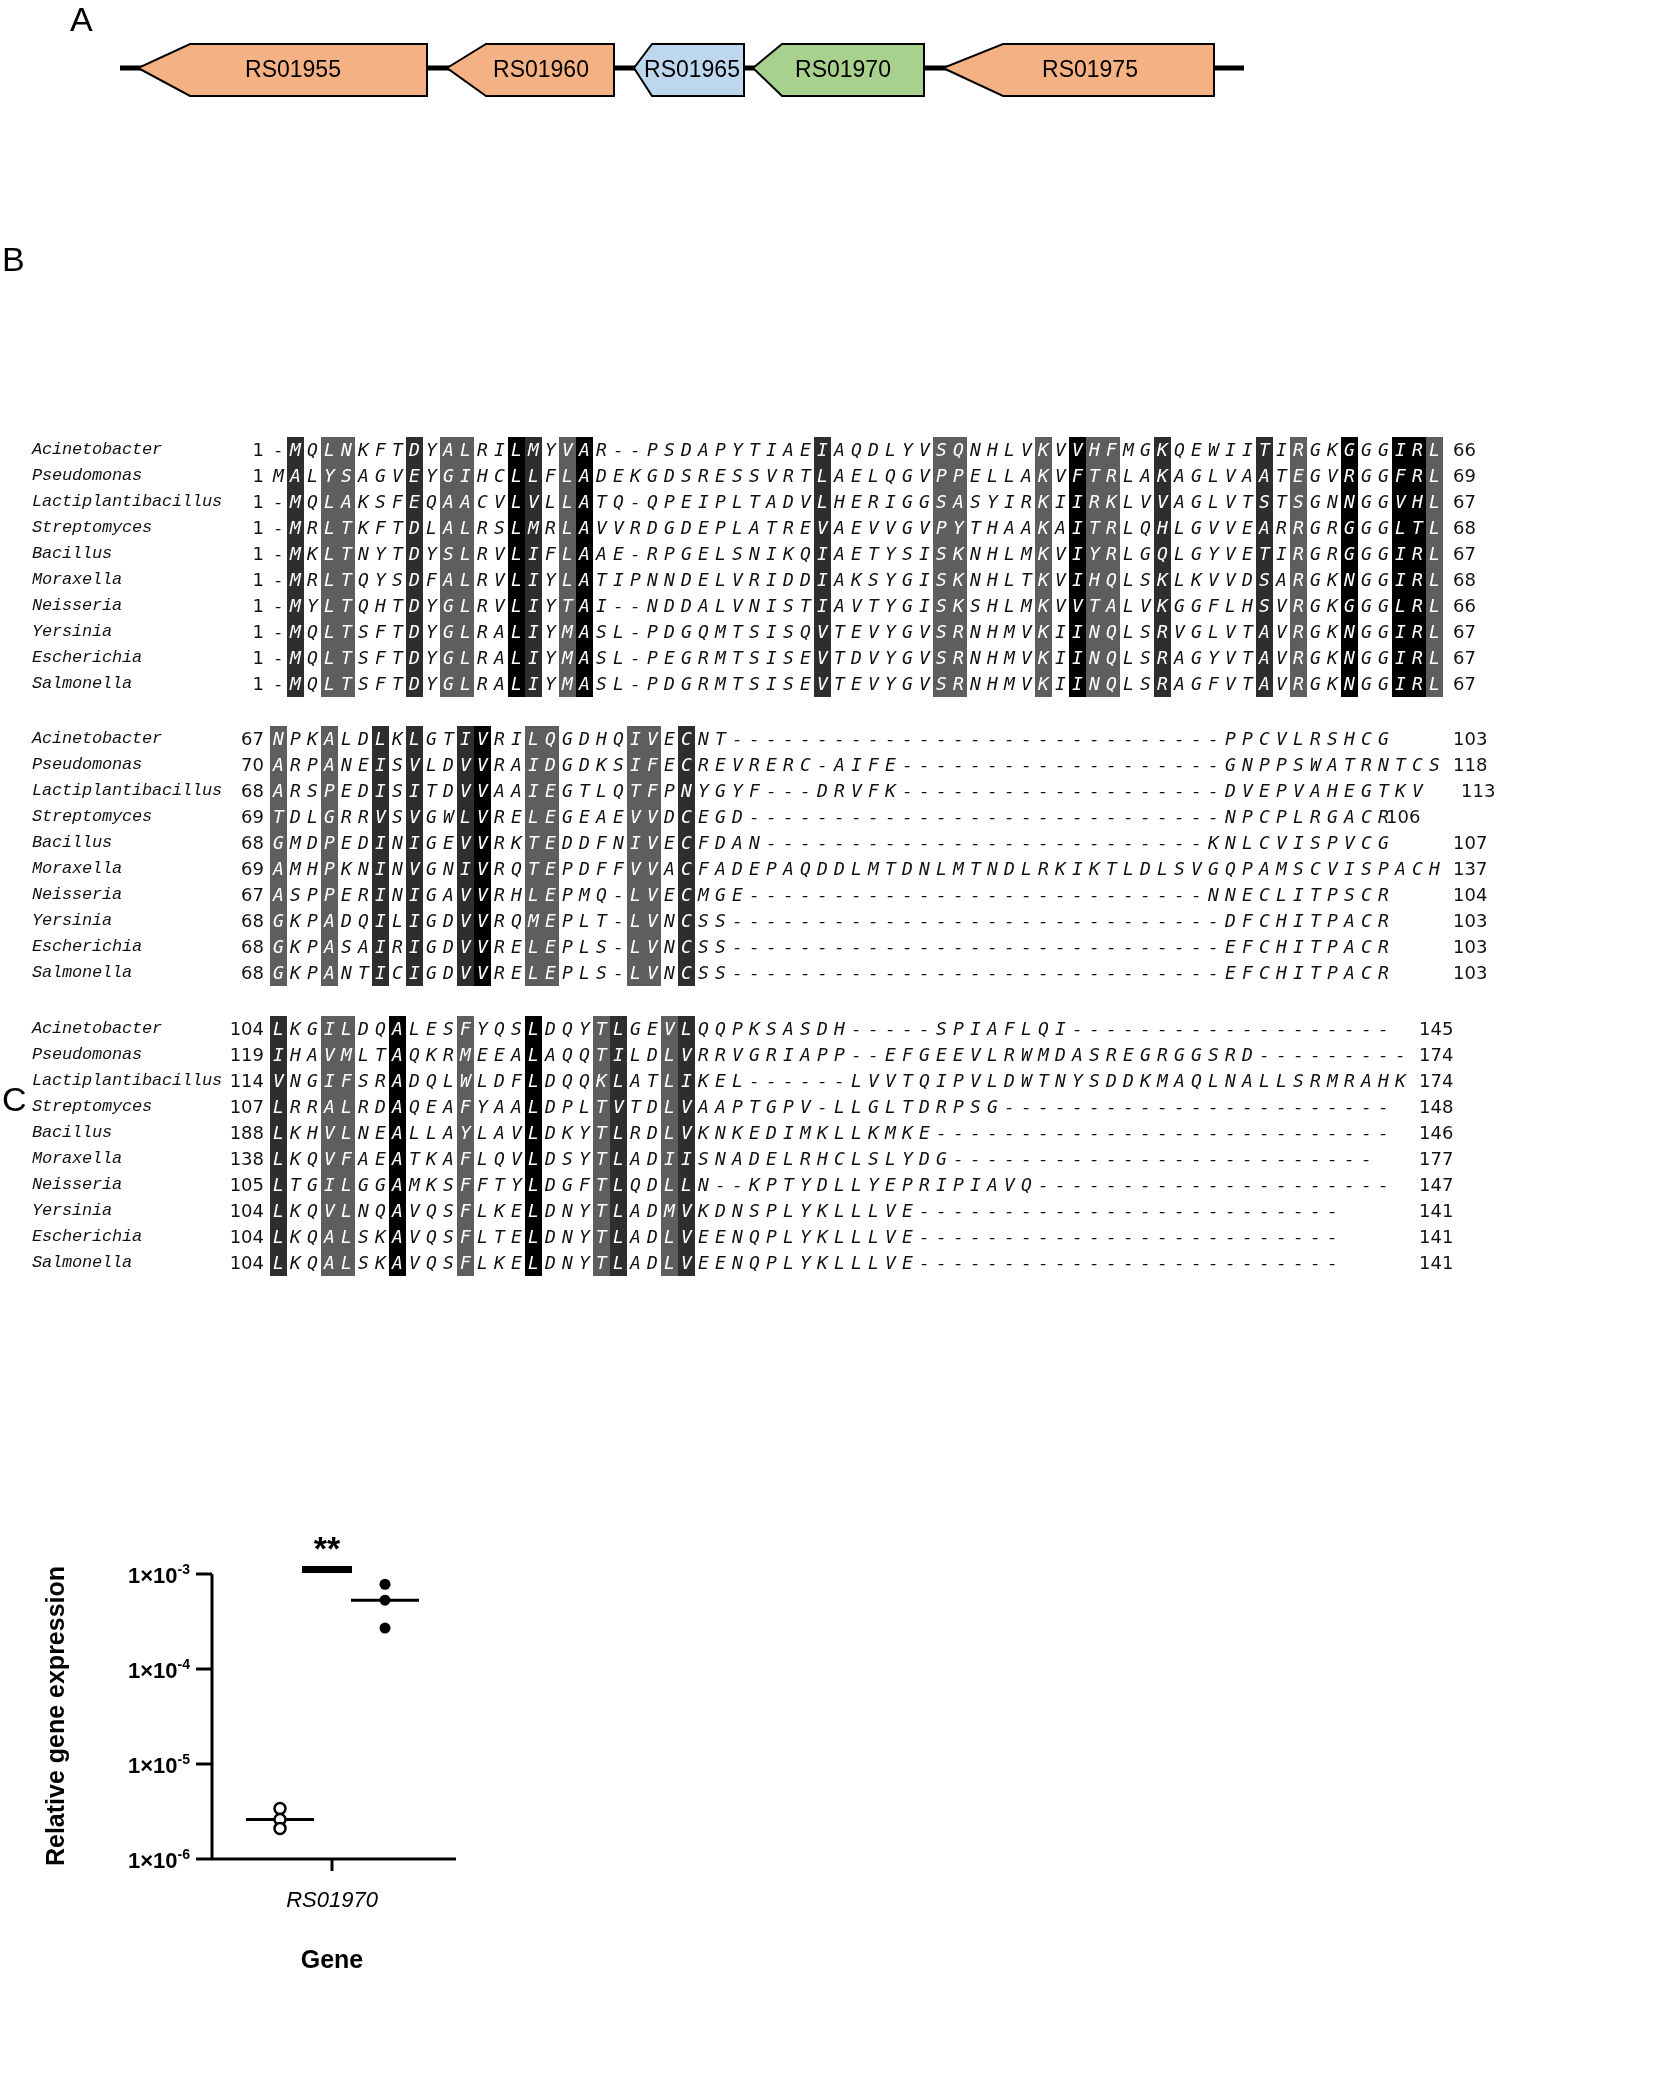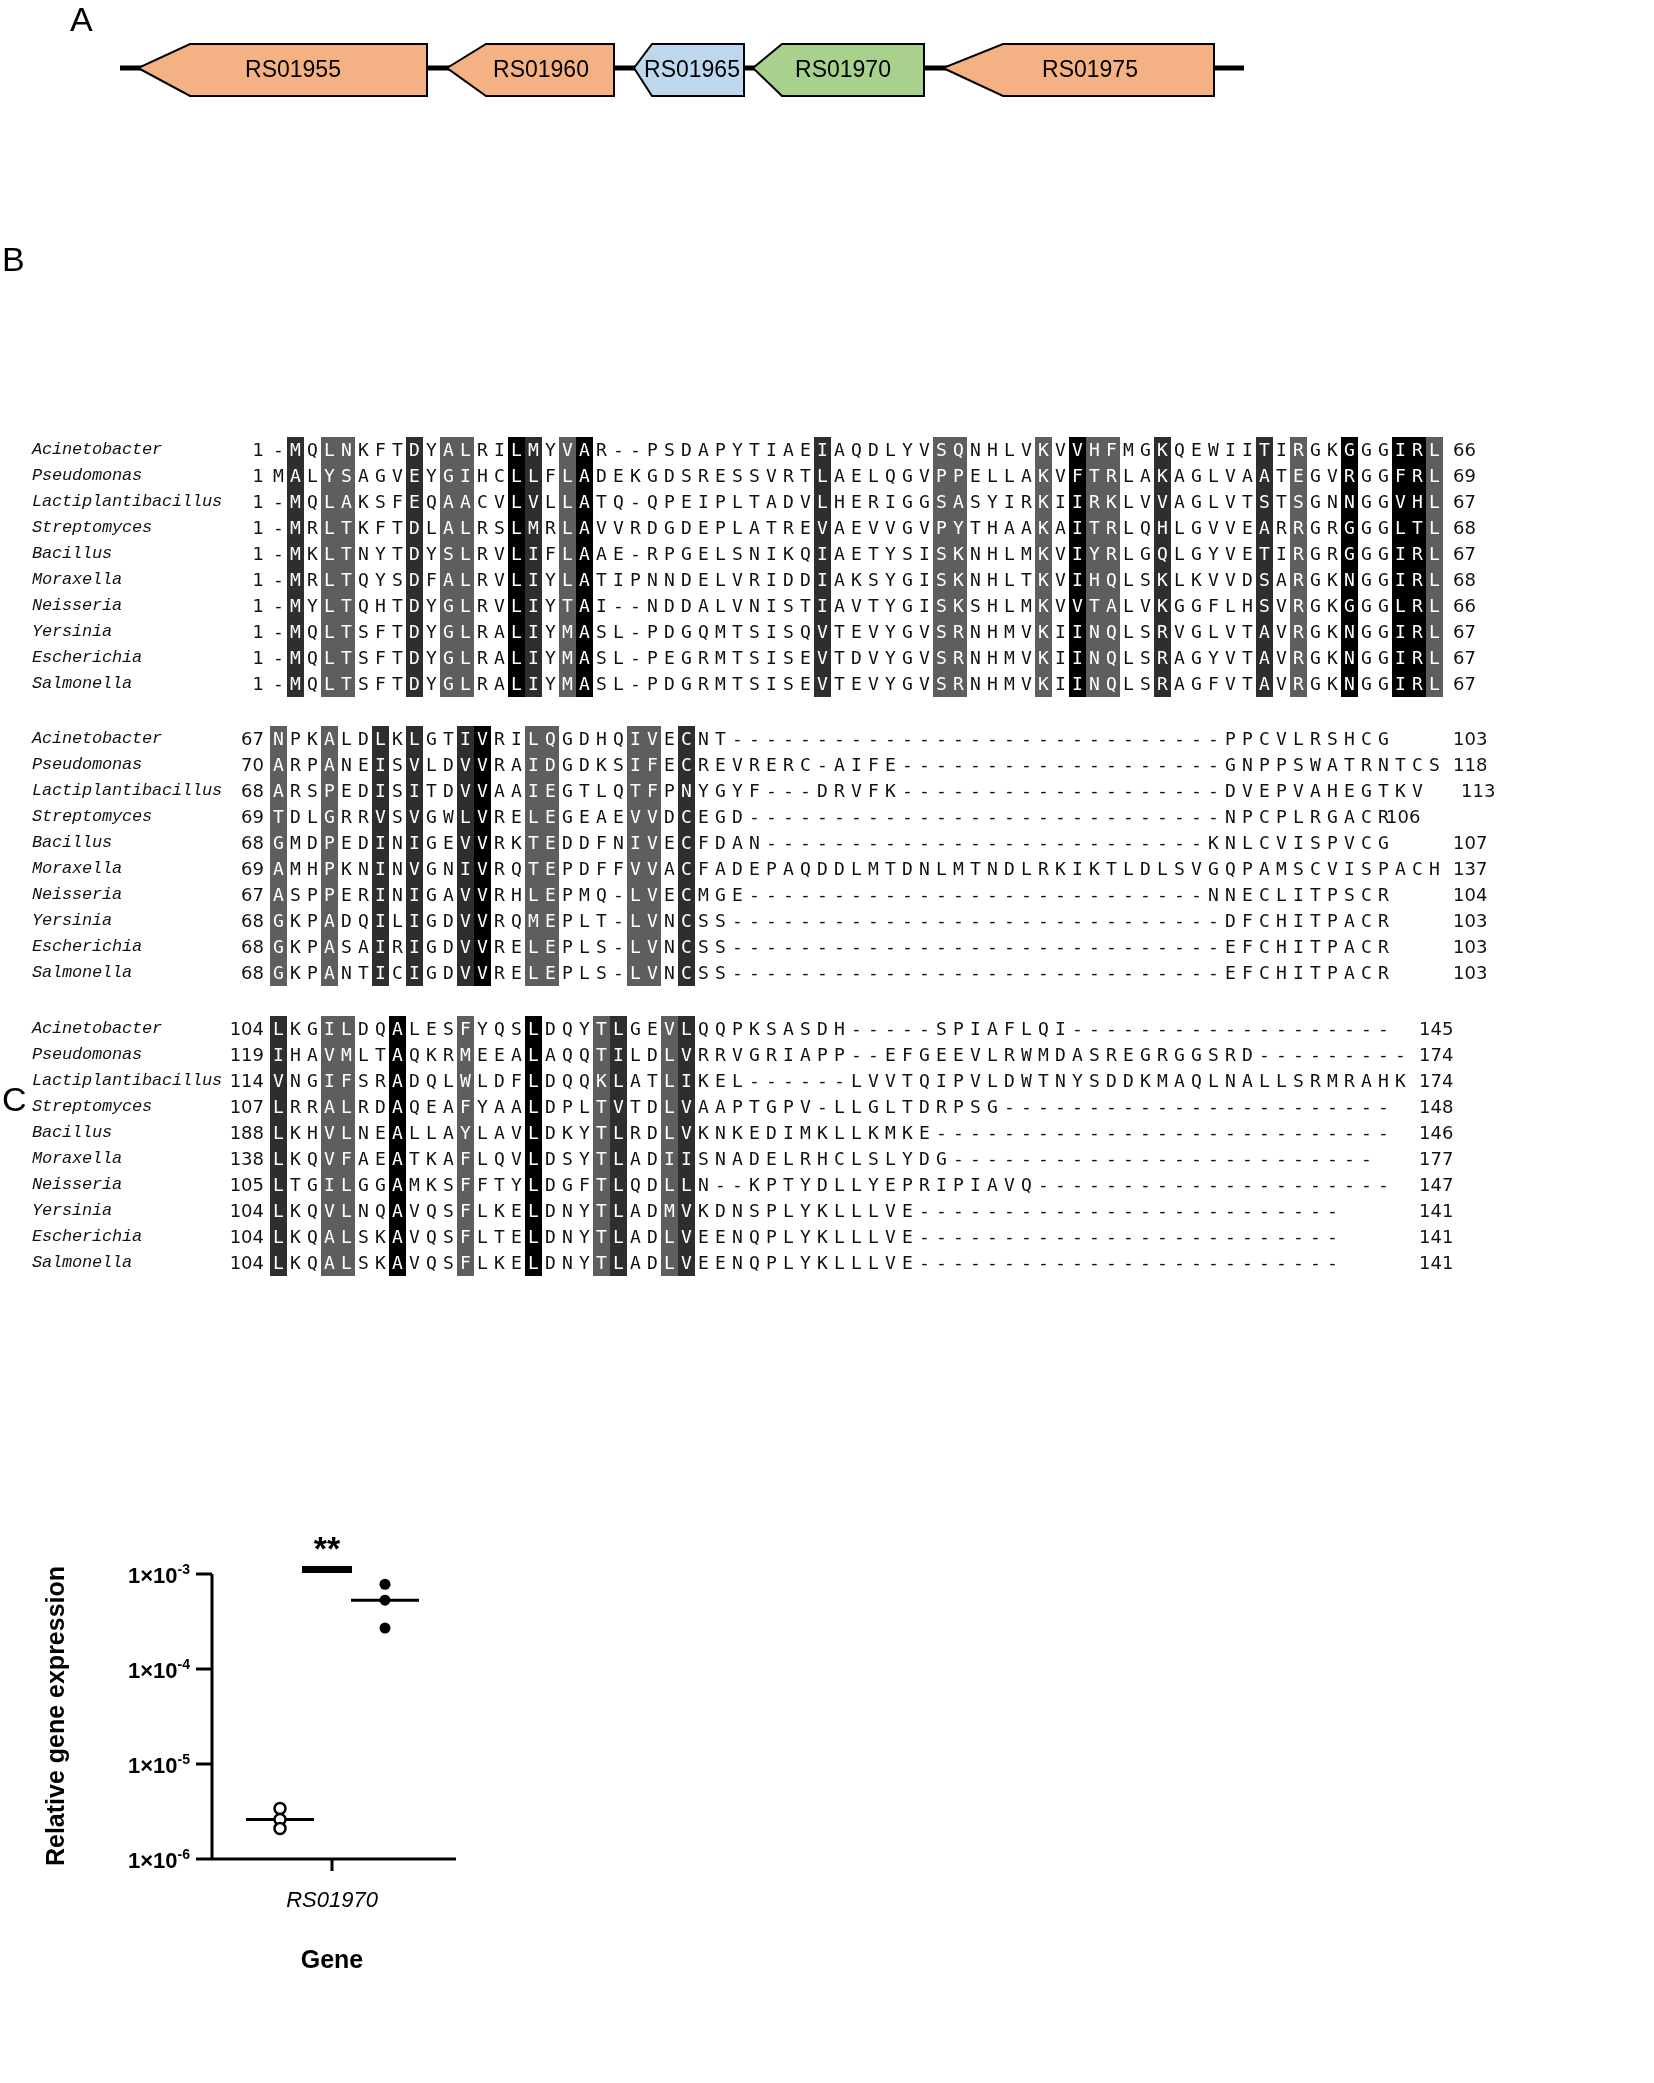--- a/index.html
+++ b/index.html
@@ -3,21 +3,21 @@
 <meta charset="utf-8">
 <style>
   html,body{margin:0;padding:0;background:#fff;}
   body{width:1654px;height:2083px;position:relative;overflow:hidden;font-family:"DejaVu Sans",sans-serif;color:#111;}
   .panel-label{position:absolute;font-family:"Liberation Sans",sans-serif;font-size:34px;color:#000;}
   
   #panel-a-svg{position:absolute;left:0;top:0;}
   .aln-row{position:absolute;left:0;height:26px;white-space:nowrap;}
   .species{position:absolute;left:32px;font-family:Liberation Mono, monospace;font-style:italic;font-size:17px;line-height:26px;letter-spacing:-0.2px;}
   .startnum{position:absolute;font-family:"DejaVu Sans",sans-serif;font-size:18px;line-height:26px;text-align:right;width:38px;}
-  .seq{position:absolute;font-family:"DejaVu Sans Mono",monospace;font-size:18px;line-height:26px;}
+  .seq{position:absolute;font-family:"DejaVu Sans Mono",monospace;font-size:18px;line-height:26px;font-style:italic;}
   .seq span{display:inline-block;width:17.0px;text-align:center;}
   .endnum{position:absolute;font-family:"DejaVu Sans",sans-serif;font-size:18px;line-height:26px;}
   .s1{background:#000;color:#fff;}
   .s2{background:#2e2e2e;color:#fff;}
   .s3{background:#5e5e5e;color:#fff;}
   
   #panel-c-svg{position:absolute;left:0;top:1420px;}
 </style>
 </head>
 <body>

